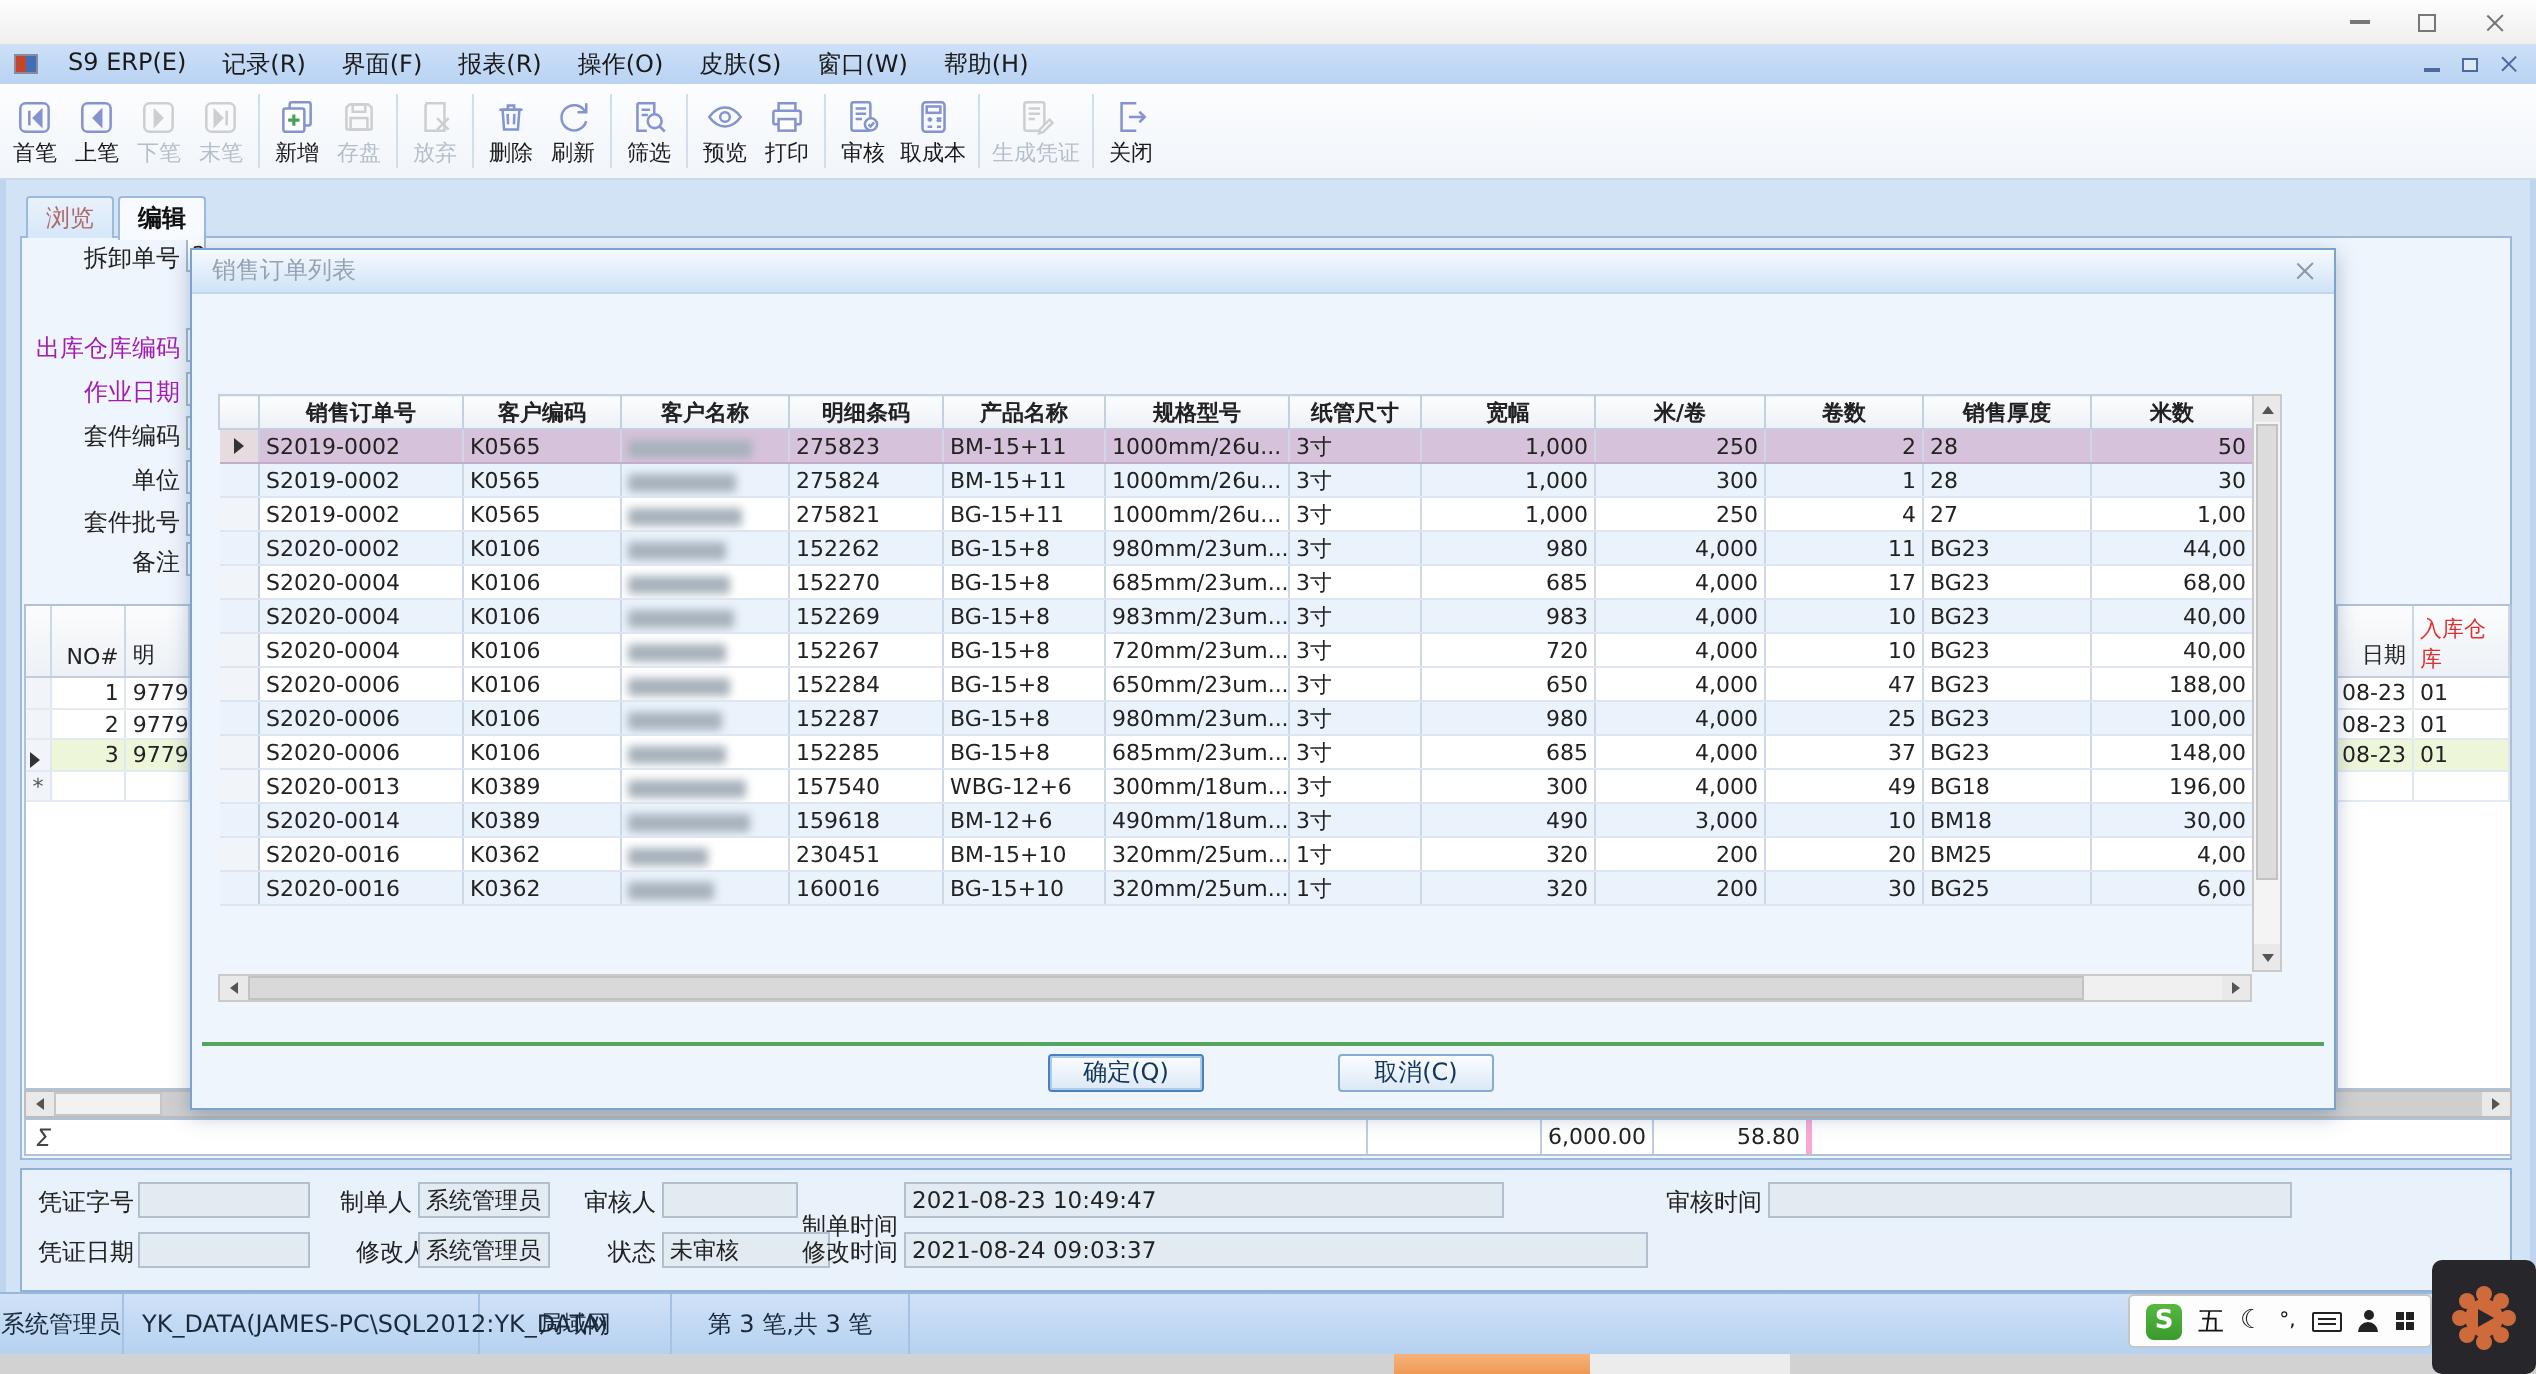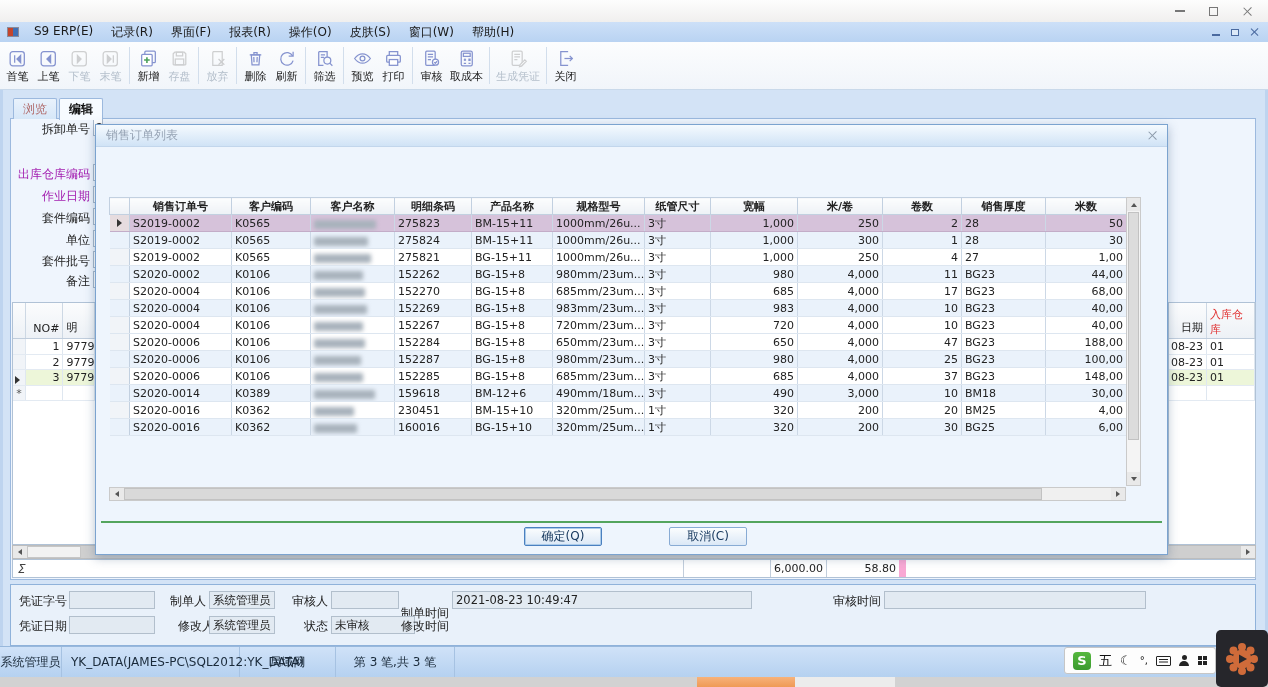--- a/index.html
+++ b/index.html
@@ -390,21 +390,21 @@
   <div class="bgthumb"></div>
   <div class="harrow" style="right:0">
       <span class="tr"></span>
     </div>
 </div>
 
 <div class="sigmarow">
   <span class="sigma">Σ</span>
   <div class="scell" style="left:670px;width:87px"></div>
   <div class="scell" style="left:757px;width:56px">6,000.00</div>
-  <div class="scell" style="left:813px;width:80px;border-right:7px solid #f9a8d4">58.80</div>
+  <div class="scell" style="left:813px;width:80px;border-right:3px solid #f9a8d4">58.80</div>
 </div>
 
 <div class="dialog">
   <div class="dtitle">
     <span>销售订单列表</span>
     <span class="dx"></span>
   </div>
   <div class="dgrid">
     <table id="dtable">
       <colgroup>
@@ -603,20 +603,37 @@
             <td>152285</td>
             <td>BG-15+8</td>
             <td>685mm/23um...</td>
             <td>3寸</td>
             <td class="num">685</td>
             <td class="num">4,000</td>
             <td class="num">37</td>
             <td>BG23</td>
             <td class="num">148,00</td>
           </tr>
+          <tr>
+            <td class="selcol"></td>
+            <td>S2020-0013</td>
+            <td>K0389</td>
+            <td>
+              <div class="blurb" style="width:59px"></div>
+            </td>
+            <td>157540</td>
+            <td>WBG-12+6</td>
+            <td>300mm/18um...</td>
+            <td>3寸</td>
+            <td class="num">300</td>
+            <td class="num">4,000</td>
+            <td class="num">49</td>
+            <td>BG18</td>
+            <td class="num">196,00</td>
+          </tr>
           <tr class="alt">
             <td class="selcol"></td>
             <td>S2020-0014</td>
             <td>K0389</td>
             <td>
               <div class="blurb" style="width:61px"></div>
             </td>
             <td>159618</td>
             <td>BM-12+6</td>
             <td>490mm/18um...</td>
@@ -698,20 +715,21 @@
   <div class="finput" style="left:441px;top:6px;width:300px">2021-08-23 10:49:47</div>
   <div class="flabel" style="left:822px;top:8px;width:48px">审核时间</div>
   <div class="finput" style="left:873px;top:6px;width:262px"></div>
   <div class="flabel" style="left:6px;top:33px;width:50px">凭证日期</div>
   <div class="finput" style="left:58px;top:31px;width:86px"></div>
   <div class="flabel" style="left:158px;top:33px;width:45px">修改人</div>
   <div class="finput" style="left:198px;top:31px;width:66px">系统管理员</div>
   <div class="flabel" style="left:281px;top:33px;width:36px">状态</div>
   <div class="finput" style="left:320px;top:31px;width:84px">未审核</div>
   <div class="flabel" style="left:390px;top:33px;width:48px">修改时间</div>
+  <div class="finput" style="left:441px;top:31px;width:372px">2021-08-24 09:03:37</div>
 </div>
 
 <div class="statusbar">
   <div class="scellbar" style="width:62px">系统管理员</div>
   <div class="scellbar" style="width:178px;justify-content:flex-start;padding-left:9px">YK_DATA(JAMES-PC\SQL2012:YK_DATA)</div>
   <div class="scellbar" style="width:96px">局域网</div>
   <div class="scellbar" style="width:119px">第 3 笔,共 3 笔</div>
   <div class="scellbar" style="flex:1;border-right:none"></div>
 </div>
 

